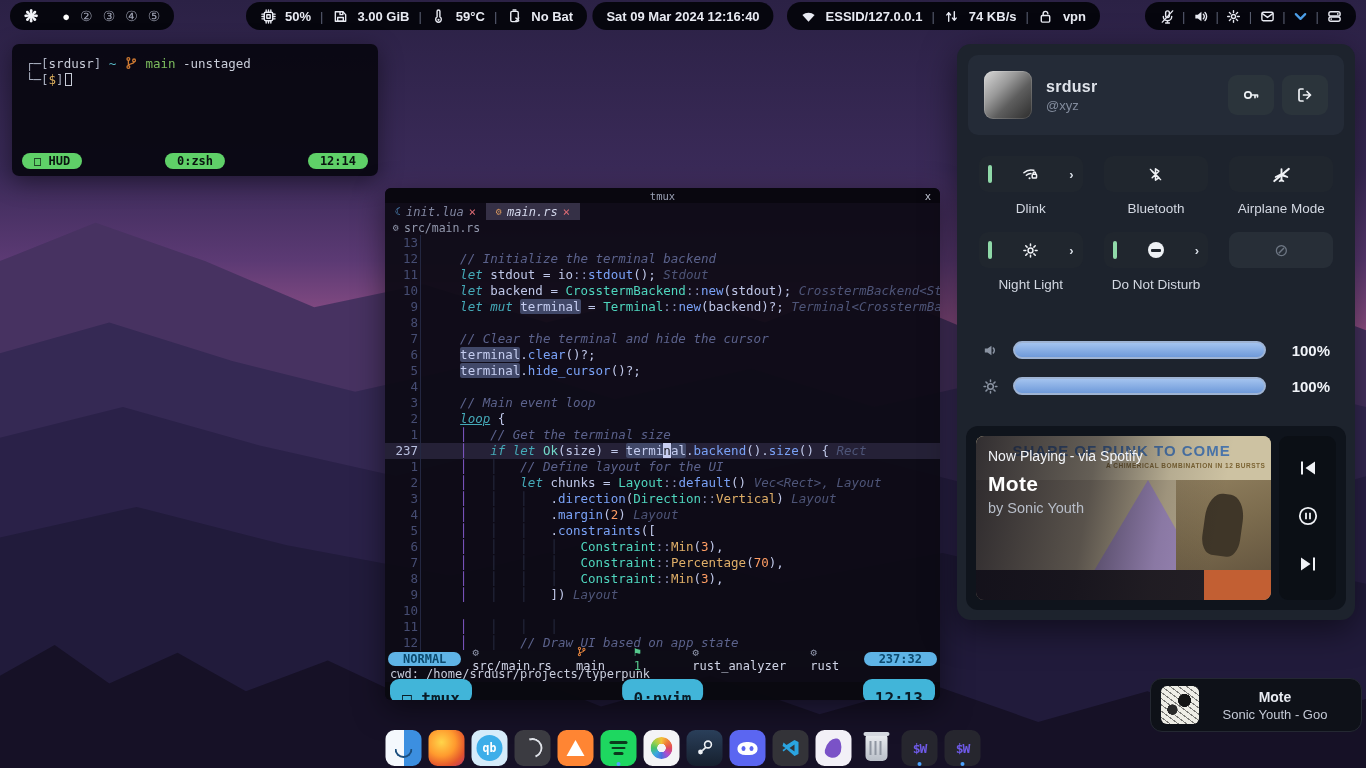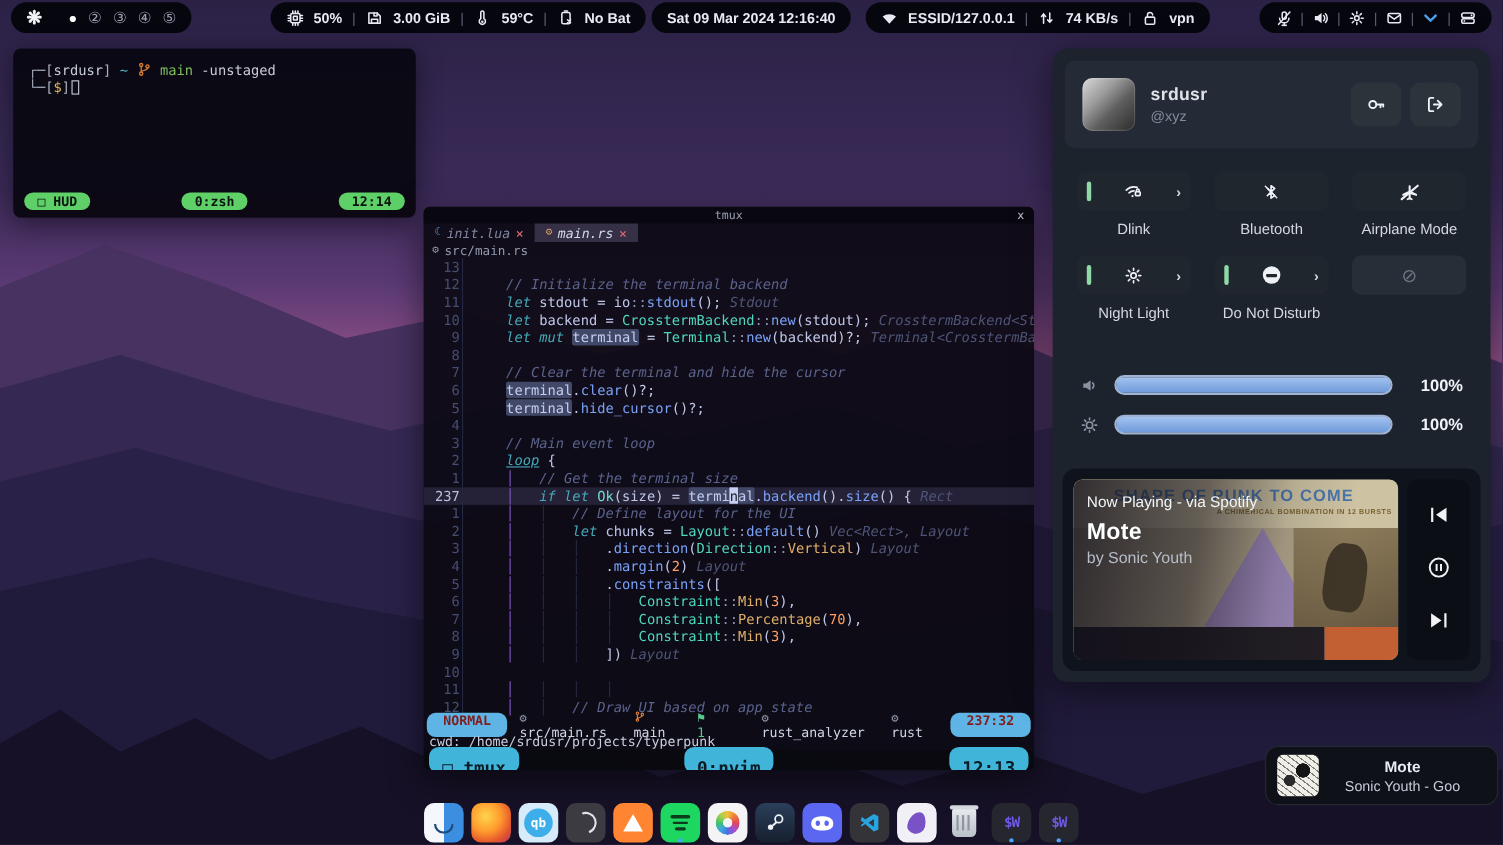--- a/index.html
+++ b/index.html
@@ -22,21 +22,21 @@
   .pillgrp .sep { color:#5a5f72; font-weight:normal; }
   .logo { color:#f2f3f8; font-size:17px; line-height:1; }
   .ws { display:flex; gap:10px; align-items:center; font-weight:normal; }
   .ws span { font-size:14px; color:#9b9fb0; cursor:default; }
   .ws span.on { color:#ffffff; font-size:13px; }
   .ticon { display:inline-flex; width:16px; height:16px; align-items:center; justify-content:center; }
   .ticon svg { width:15px; height:15px; stroke:#e8eaf2; fill:none; stroke-width:1.5; stroke-linecap:round; stroke-linejoin:round; }
   .accent svg { stroke:#4d9fe8; stroke-width:2.4; }
 
   
-  .termwin { position:absolute; left:12px; top:44px; width:366px; height:154px; background:rgba(8,7,15,.92); border-radius:7px; box-shadow:0 6px 24px rgba(0,0,0,.45); padding:12px 14px; font-family:"DejaVu Sans Mono",monospace; font-size:12.5px; line-height:16px; color:#c8ccd8; }
+  .termwin { position:absolute; left:12px; top:44px; width:366px; height:132px; background:rgba(8,7,15,.92); border-radius:7px; box-shadow:0 6px 24px rgba(0,0,0,.45); padding:12px 14px; font-family:"DejaVu Sans Mono",monospace; font-size:12.5px; line-height:16px; color:#c8ccd8; }
   .t-dim { color:#aab0c0; } .t-teal { color:#56b6c2; } .t-green { color:#7dbd5e; } .t-yel { color:#e2b35f; } .t-gray { color:#99a1b3; }
   .curbox { display:inline-block; width:7px; height:13px; border:1px solid #c8ccd8; vertical-align:-2px; margin-left:1px; }
   .termbar { position:absolute; left:10px; right:10px; bottom:7px; display:flex; align-items:center; }
   .gpill { background:#5fd068; color:#0a1410; font-weight:bold; font-size:12px; border-radius:8px; height:16px; line-height:16px; padding:0 12px; font-family:"DejaVu Sans Mono",monospace; }
   .termbar .mid { position:absolute; left:50%; transform:translateX(-50%); }
   .termbar .rt { margin-left:auto; }
 
   
   .editor { position:absolute; left:385px; top:188px; width:555px; height:512px; background:rgba(12,10,19,.93); border-radius:6px; box-shadow:0 8px 30px rgba(0,0,0,.5); font-family:"DejaVu Sans Mono",monospace; overflow:hidden; display:flex; flex-direction:column; }
   .etitle { height:15px; background:rgba(9,7,14,.9); color:#9aa0b4; font-size:10.5px; display:flex; align-items:center; justify-content:center; position:relative; flex:0 0 15px; }
@@ -53,21 +53,21 @@
   .gut { flex:0 0 36px; text-align:right; padding-right:2px; color:#464d73; border-right:1px solid #232741; margin-right:9px; }
   .cl-row.cur .gut { color:#b9c0e0; }
   .tk-fg{color:#bfc7e8}.tk-cm{color:#5b628c;font-style:italic}.tk-kw{color:#45aab8;font-style:italic}
   .tk-kwu{color:#45aab8;font-style:italic;text-decoration:underline}
   .tk-fn{color:#7aa2f7}.tk-ty{color:#4fd6be}.tk-ty2{color:#73daca}.tk-en{color:#e0af68}
   .tk-num{color:#ff9e64}.tk-pn{color:#8b91b8}.tk-in{color:#4e5578;font-style:italic}
   .tk-hl{background:#414868;color:#c5cdf0;border-radius:2px}
   .tk-cur{background:#c9cff2;color:#15161e}
   .tk-g{color:#262b41}.tk-gp{color:#8159c8}
   .estatus { height:16px; flex:0 0 16px; display:flex; align-items:center; gap:11px; padding:0 3px; background:rgba(14,13,22,.85); font-size:12px; color:#cfd4e6; }
-  .bpill { background:#5fb4e6; color:#7f1d1d; font-weight:bold; border-radius:8px; height:22px; line-height:15px; padding:0 15px; font-size:12px; }
+  .bpill { background:#5fb4e6; color:#0c4a6e; font-weight:bold; border-radius:8px; height:14px; line-height:15px; padding:0 15px; font-size:12px; }
   .sgear { color:#8f96ab; font-size:11px; font-style:normal; }
   .sgreen { color:#56c98d; }
   .estatus .pos { margin-left:auto; }
   .cwd { height:15px; flex:0 0 15px; font-size:12px; color:#c9cedd; padding:0 5px; }
   .etmux { height:18px; flex:0 0 18px; display:flex; align-items:center; padding:0 5px; position:relative; background:rgba(8,8,14,.6); }
   .cpill { background:#41b5d9; color:#0a1c26; font-weight:bold; font-size:16px; border-radius:9px; height:23px; line-height:15px; padding:12px 12px; }
   .etmux .mid { position:absolute; left:50%; transform:translateX(-50%); }
   .etmux .rt { margin-left:auto; }
 
   

